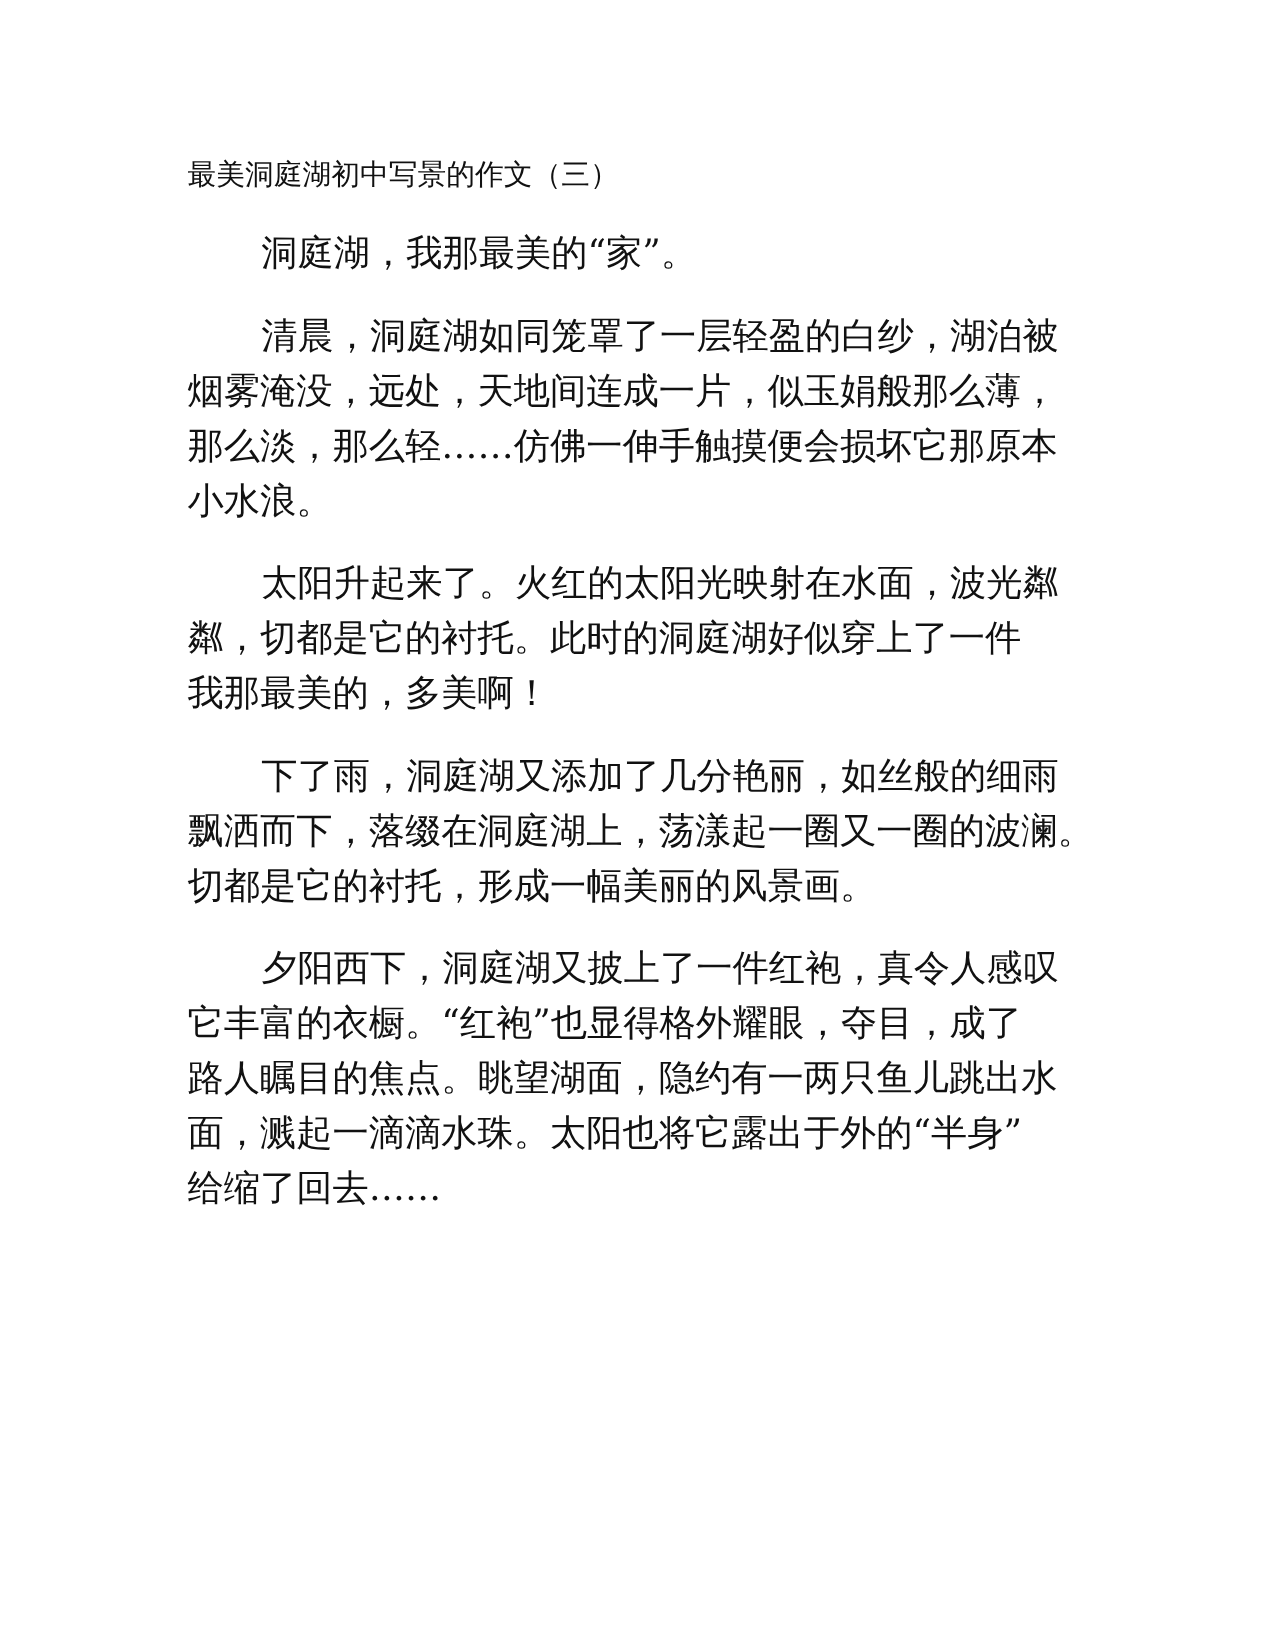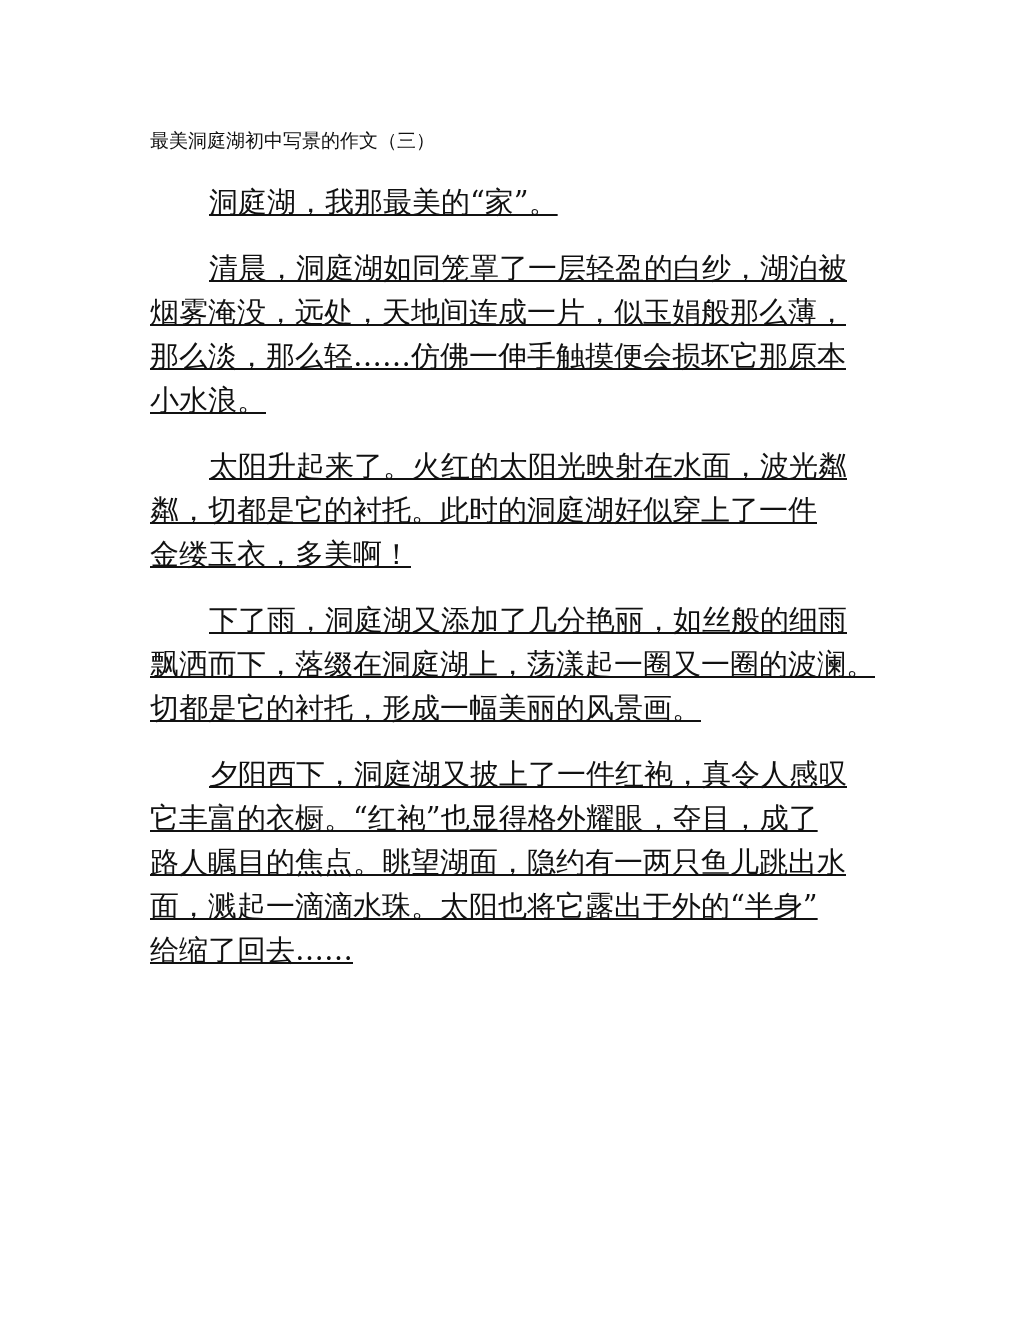--- a/index.html
+++ b/index.html
@@ -15,31 +15,30 @@
       font-family: "DejaVu Serif", "Liberation Serif", serif;
       color: #111111;
     }
     .page {
       position: absolute;
       left: 150px;
       top: 118px;
       width: 760px;
     }
     .title {
-      font-size: 19px;
+      font-size: 23px;
       line-height: 44px;
       margin: 0 0 18px 0;
       white-space: nowrap;
       font-weight: normal;
     }
     .para {
       font-size: 29px;
       line-height: 44px;
       margin: 0 0 22px 0;
-      text-decoration: underline;
     }
     .line {
       display: block;
       white-space: nowrap;
       height: 44px;
     }
     .line.indent {
       padding-left: 59px;
     }
   </style>
@@ -56,21 +55,21 @@
   <p class="para">
     <span class="line indent">清晨，洞庭湖如同笼罩了一层轻盈的白纱，湖泊被</span>
     <span class="line">烟雾淹没，远处，天地间连成一片，似玉娟般那么薄，</span>
     <span class="line">那么淡，那么轻……仿佛一伸手触摸便会损坏它那原本</span>
     <span class="line">小水浪。</span>
   </p>
 
   <p class="para">
     <span class="line indent">太阳升起来了。火红的太阳光映射在水面，波光粼</span>
     <span class="line">粼，切都是它的衬托。此时的洞庭湖好似穿上了一件</span>
-    <span class="line">金缕玉衣，多美啊！</span>
+    <span class="line">我那最美的，多美啊！</span>
   </p>
 
   <p class="para">
     <span class="line indent">下了雨，洞庭湖又添加了几分艳丽，如丝般的细雨</span>
     <span class="line">飘洒而下，落缀在洞庭湖上，荡漾起一圈又一圈的波澜。</span>
     <span class="line">切都是它的衬托，形成一幅美丽的风景画。</span>
   </p>
 
   <p class="para">
     <span class="line indent">夕阳西下，洞庭湖又披上了一件红袍，真令人感叹</span>

